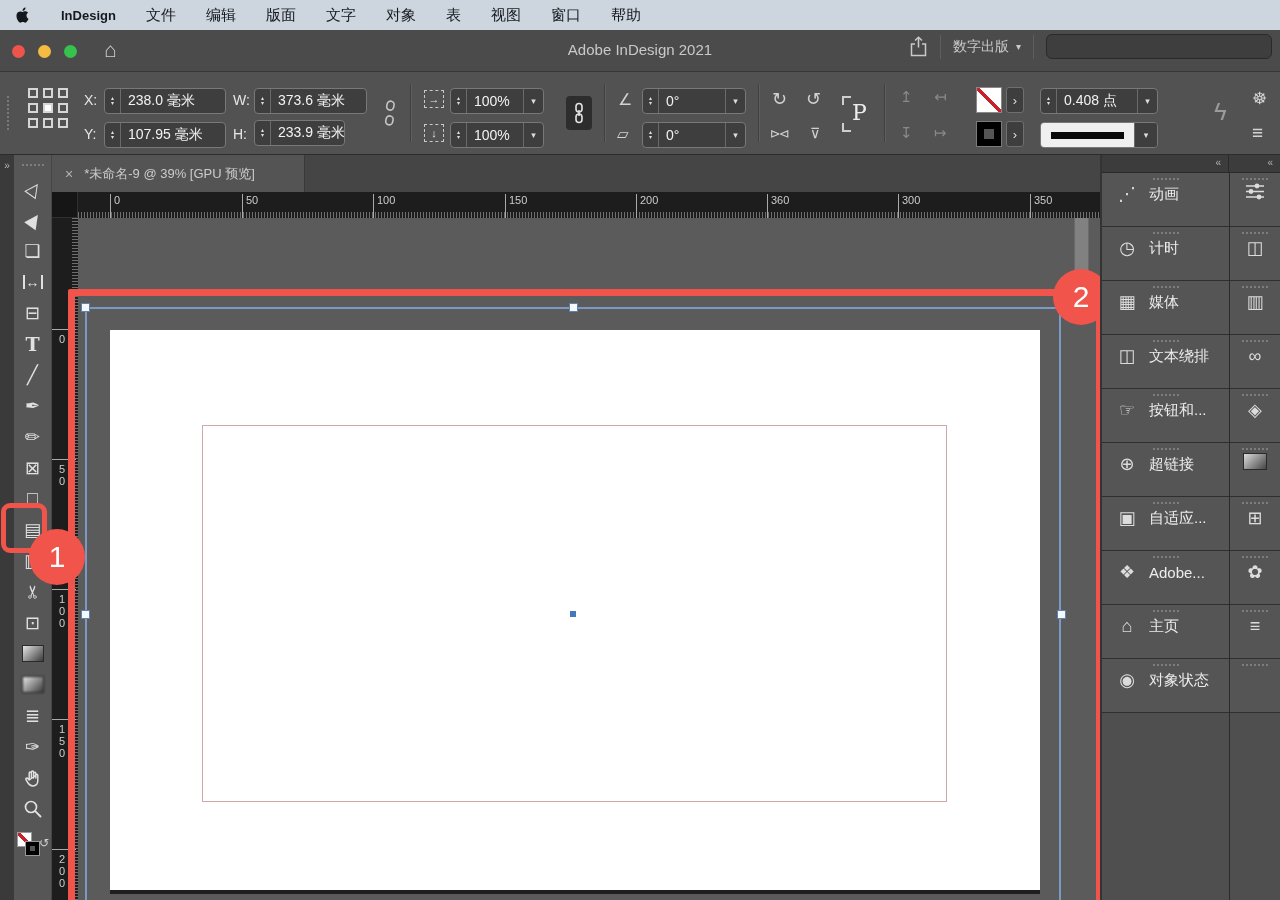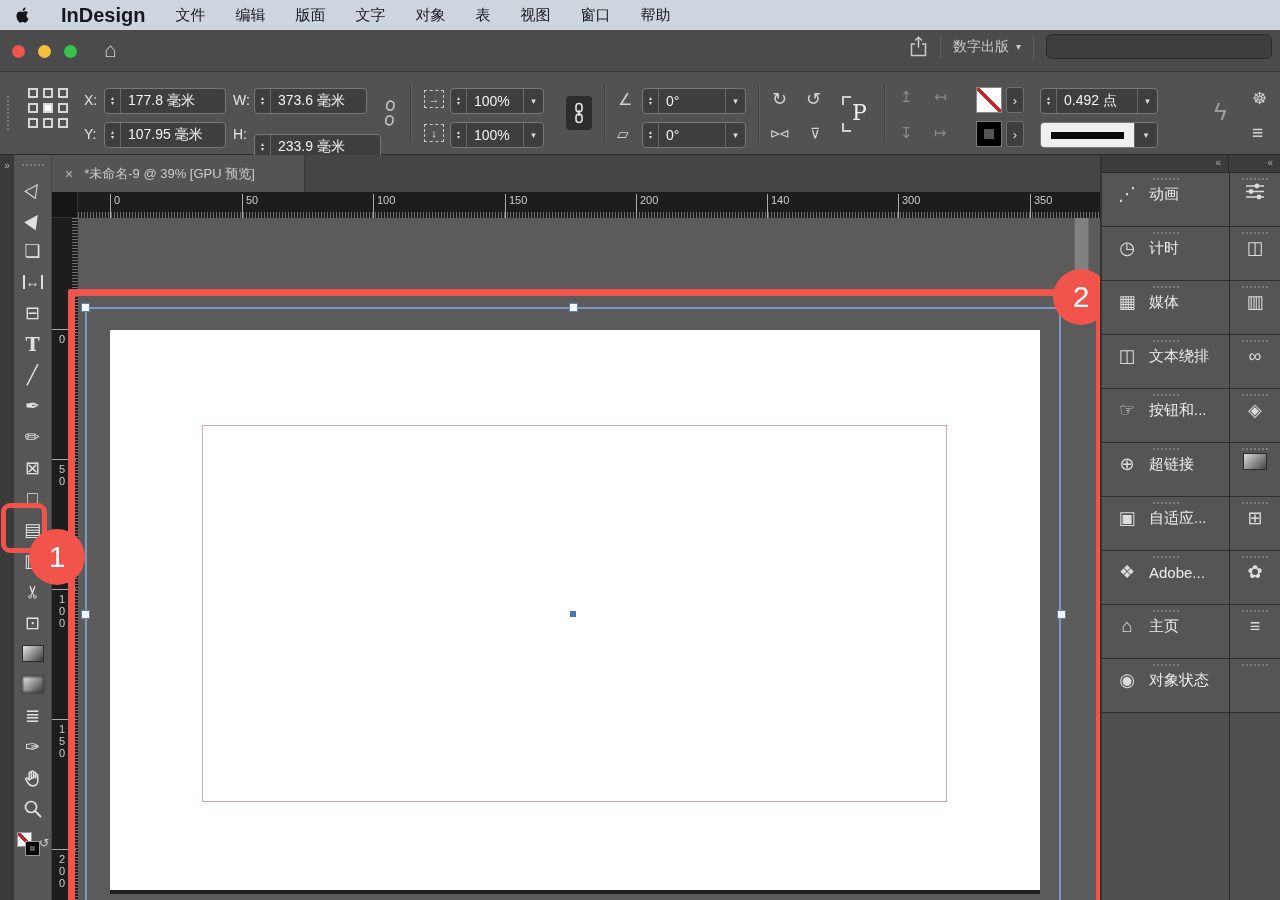--- a/index.html
+++ b/index.html
@@ -1,21 +1,21 @@
 <!DOCTYPE html>
 <html><head>
 <meta charset="utf-8">
 <style>
   html,body{margin:0;padding:0;width:1280px;height:900px;overflow:hidden;
     font-family:"Liberation Sans","DejaVu Sans",sans-serif;background:#525252;position:relative}
   .abs{position:absolute}
   
   .menubar{position:absolute;left:0;top:0;width:1280px;height:30px;background:#cdd6df;
     display:flex;align-items:center;gap:30px;padding:0 16px;box-sizing:border-box;color:#15191d;font-size:15px}
-  .menubar .app{font-weight:bold;font-size:20px}
+  .menubar .app{font-weight:bold;font-size:13px}
   .menubar .mitem{cursor:default}
   
   .titlebar{position:absolute;left:0;top:30px;width:1280px;height:42px;background:#4b4b4b;border-bottom:1px solid #383838;box-sizing:border-box}
   .light{position:absolute;top:15px;width:13px;height:13px;border-radius:50%}
   .tb-title{position:absolute;left:0;right:0;top:11px;text-align:center;color:#c9c9c9;font-size:15px}
   .tb-right{position:absolute;right:8px;top:0;height:33px;display:flex;align-items:center;gap:12px;color:#c9c9c9}
   .vdiv{width:1px;height:24px;background:#5e5e5e}
   .searchbox{width:226px;height:25px;background:#3e3e3e;border:1px solid #2a2a2a;border-radius:6px;color:#ddd;font-size:13px;padding:0 8px;box-sizing:border-box}
   .ws{display:flex;align-items:center;gap:7px;font-size:14px}
   
@@ -129,20 +129,21 @@
   <span class="mitem">视图</span>
   <span class="mitem">窗口</span>
   <span class="mitem">帮助</span>
 </div>
 
 <div class="titlebar">
   <span class="light" style="left:12px;background:#ee544c"></span>
   <span class="light" style="left:38px;background:#f5bc41"></span>
   <span class="light" style="left:64px;background:#36c24c"></span>
   <span class="abs" style="left:104px;top:8px;font-size:21px;color:#cfcfcf">⌂</span>
+  <div class="tb-title">Adobe InDesign 2021</div>
   <div class="tb-right">
     <span>
       <svg width="19" height="21" viewBox="0 0 19 21" fill="none" stroke="#c9c9c9" stroke-width="1.5">
           <path d="M9.5 1.5v10M6 4.5l3.5-3.2L13 4.5"></path>
           <path d="M6 8H2.5v11.5h14V8H13"></path>
         </svg>
     </span>
     <span class="vdiv"></span>
     <span class="ws">
       <span>数字出版</span>
@@ -165,40 +166,40 @@
       <span></span>
       <span></span>
       <span></span>
   </div>
   <span class="cplabel" style="left:84px;top:20px">X:</span>
   <div class="cpfield" style="left:104px;top:16px;width:122px">
     <span class="stepper">
         <i>▴</i>
         <i>▾</i>
       </span>
-    <span class="val">177.8 毫米</span>
+    <span class="val">238.0 毫米</span>
   </div>
   <span class="cplabel" style="left:84px;top:54px">Y:</span>
   <div class="cpfield" style="left:104px;top:50px;width:122px">
     <span class="stepper">
         <i>▴</i>
         <i>▾</i>
       </span>
     <span class="val">107.95 毫米</span>
   </div>
   <span class="cplabel" style="left:233px;top:20px">W:</span>
   <div class="cpfield" style="left:254px;top:16px;width:113px">
     <span class="stepper">
         <i>▴</i>
         <i>▾</i>
       </span>
     <span class="val">373.6 毫米</span>
   </div>
   <span class="cplabel" style="left:233px;top:54px">H:</span>
-  <div class="cpfield" style="left:254px;top:62px;width:127px">
+  <div class="cpfield" style="left:254px;top:48px;width:91px">
     <span class="stepper">
         <i>▴</i>
         <i>▾</i>
       </span>
     <span class="val">233.9 毫米</span>
   </div>
   <span class="abs" style="left:382px;top:28px">
     <svg width="16" height="26" viewBox="0 0 16 26" fill="none" stroke="#c6c6c6" stroke-width="1.6">
         <rect x="5" y="1" width="7" height="9" rx="3.5" transform="rotate(12 8 5)"></rect>
         <rect x="4" y="16" width="7" height="9" rx="3.5" transform="rotate(12 8 20)"></rect>
@@ -279,21 +280,21 @@
   <div class="swatchstroke">
       <i></i>
     </div>
   <div class="arrowbtn" style="left:1006px;top:49px">›</div>
 
   <div class="cpfield" style="left:1040px;top:16px;width:118px">
     <span class="stepper">
         <i>▴</i>
         <i>▾</i>
       </span>
-    <span class="val">0.492 点</span>
+    <span class="val">0.408 点</span>
     <span class="dd">▾</span>
   </div>
   <div class="stroketype">
     <span class="white">
         <i></i>
       </span>
     <span class="dk">▾</span>
   </div>
 
   <span class="cpicon" style="left:1214px;top:26px;font-size:24px;color:#9b9b9b">ϟ</span>
@@ -390,21 +391,21 @@
       <span>*未命名-9 @ 39% [GPU 预览]</span>
     </div>
   </div>
   <div class="corner"></div>
   <div class="hruler">
     <span class="hnum" style="left:36px">0</span>
     <span class="hnum" style="left:168px">50</span>
     <span class="hnum" style="left:299px">100</span>
     <span class="hnum" style="left:431px">150</span>
     <span class="hnum" style="left:562px">200</span>
-    <span class="hnum" style="left:693px">140</span>
+    <span class="hnum" style="left:693px">360</span>
     <span class="hnum" style="left:824px">300</span>
     <span class="hnum" style="left:956px">350</span>
   </div>
   <div class="vruler">
     <span class="vnum" style="top:115px">0</span>
     <span class="vnum" style="top:245px">50</span>
     <span class="vnum" style="top:375px">100</span>
     <span class="vnum" style="top:505px">150</span>
     <span class="vnum" style="top:635px">200</span>
   </div>

